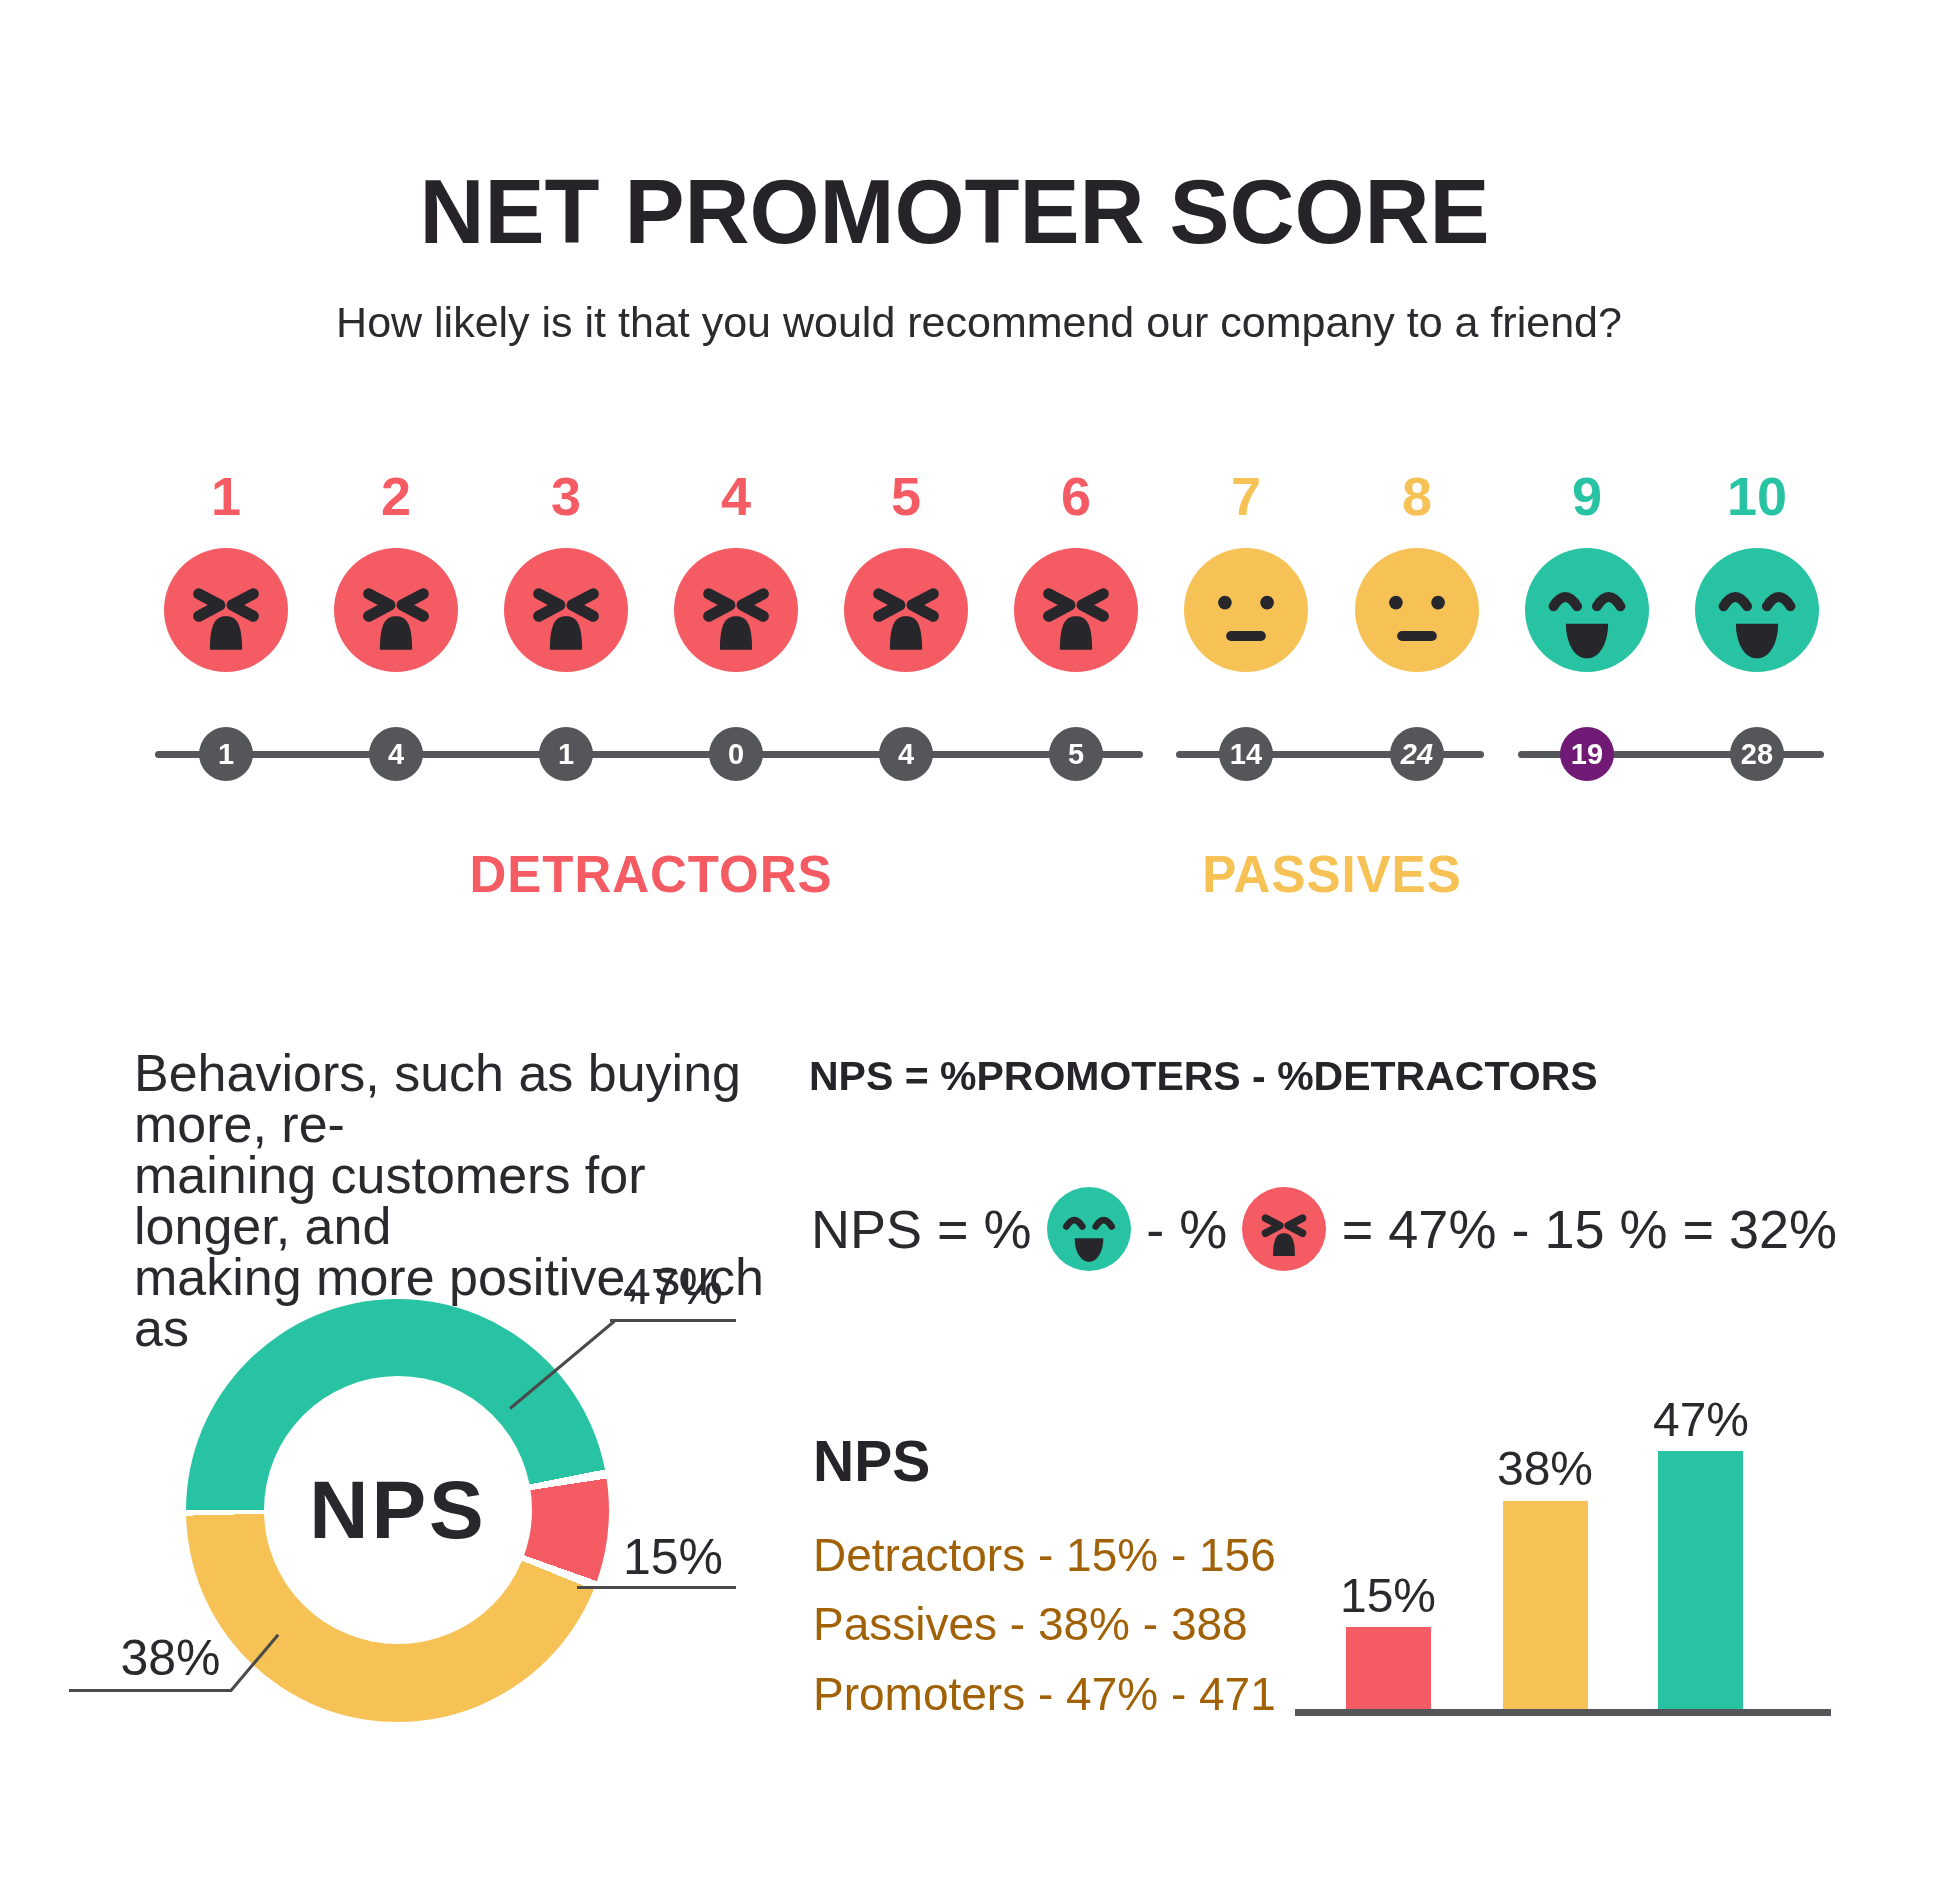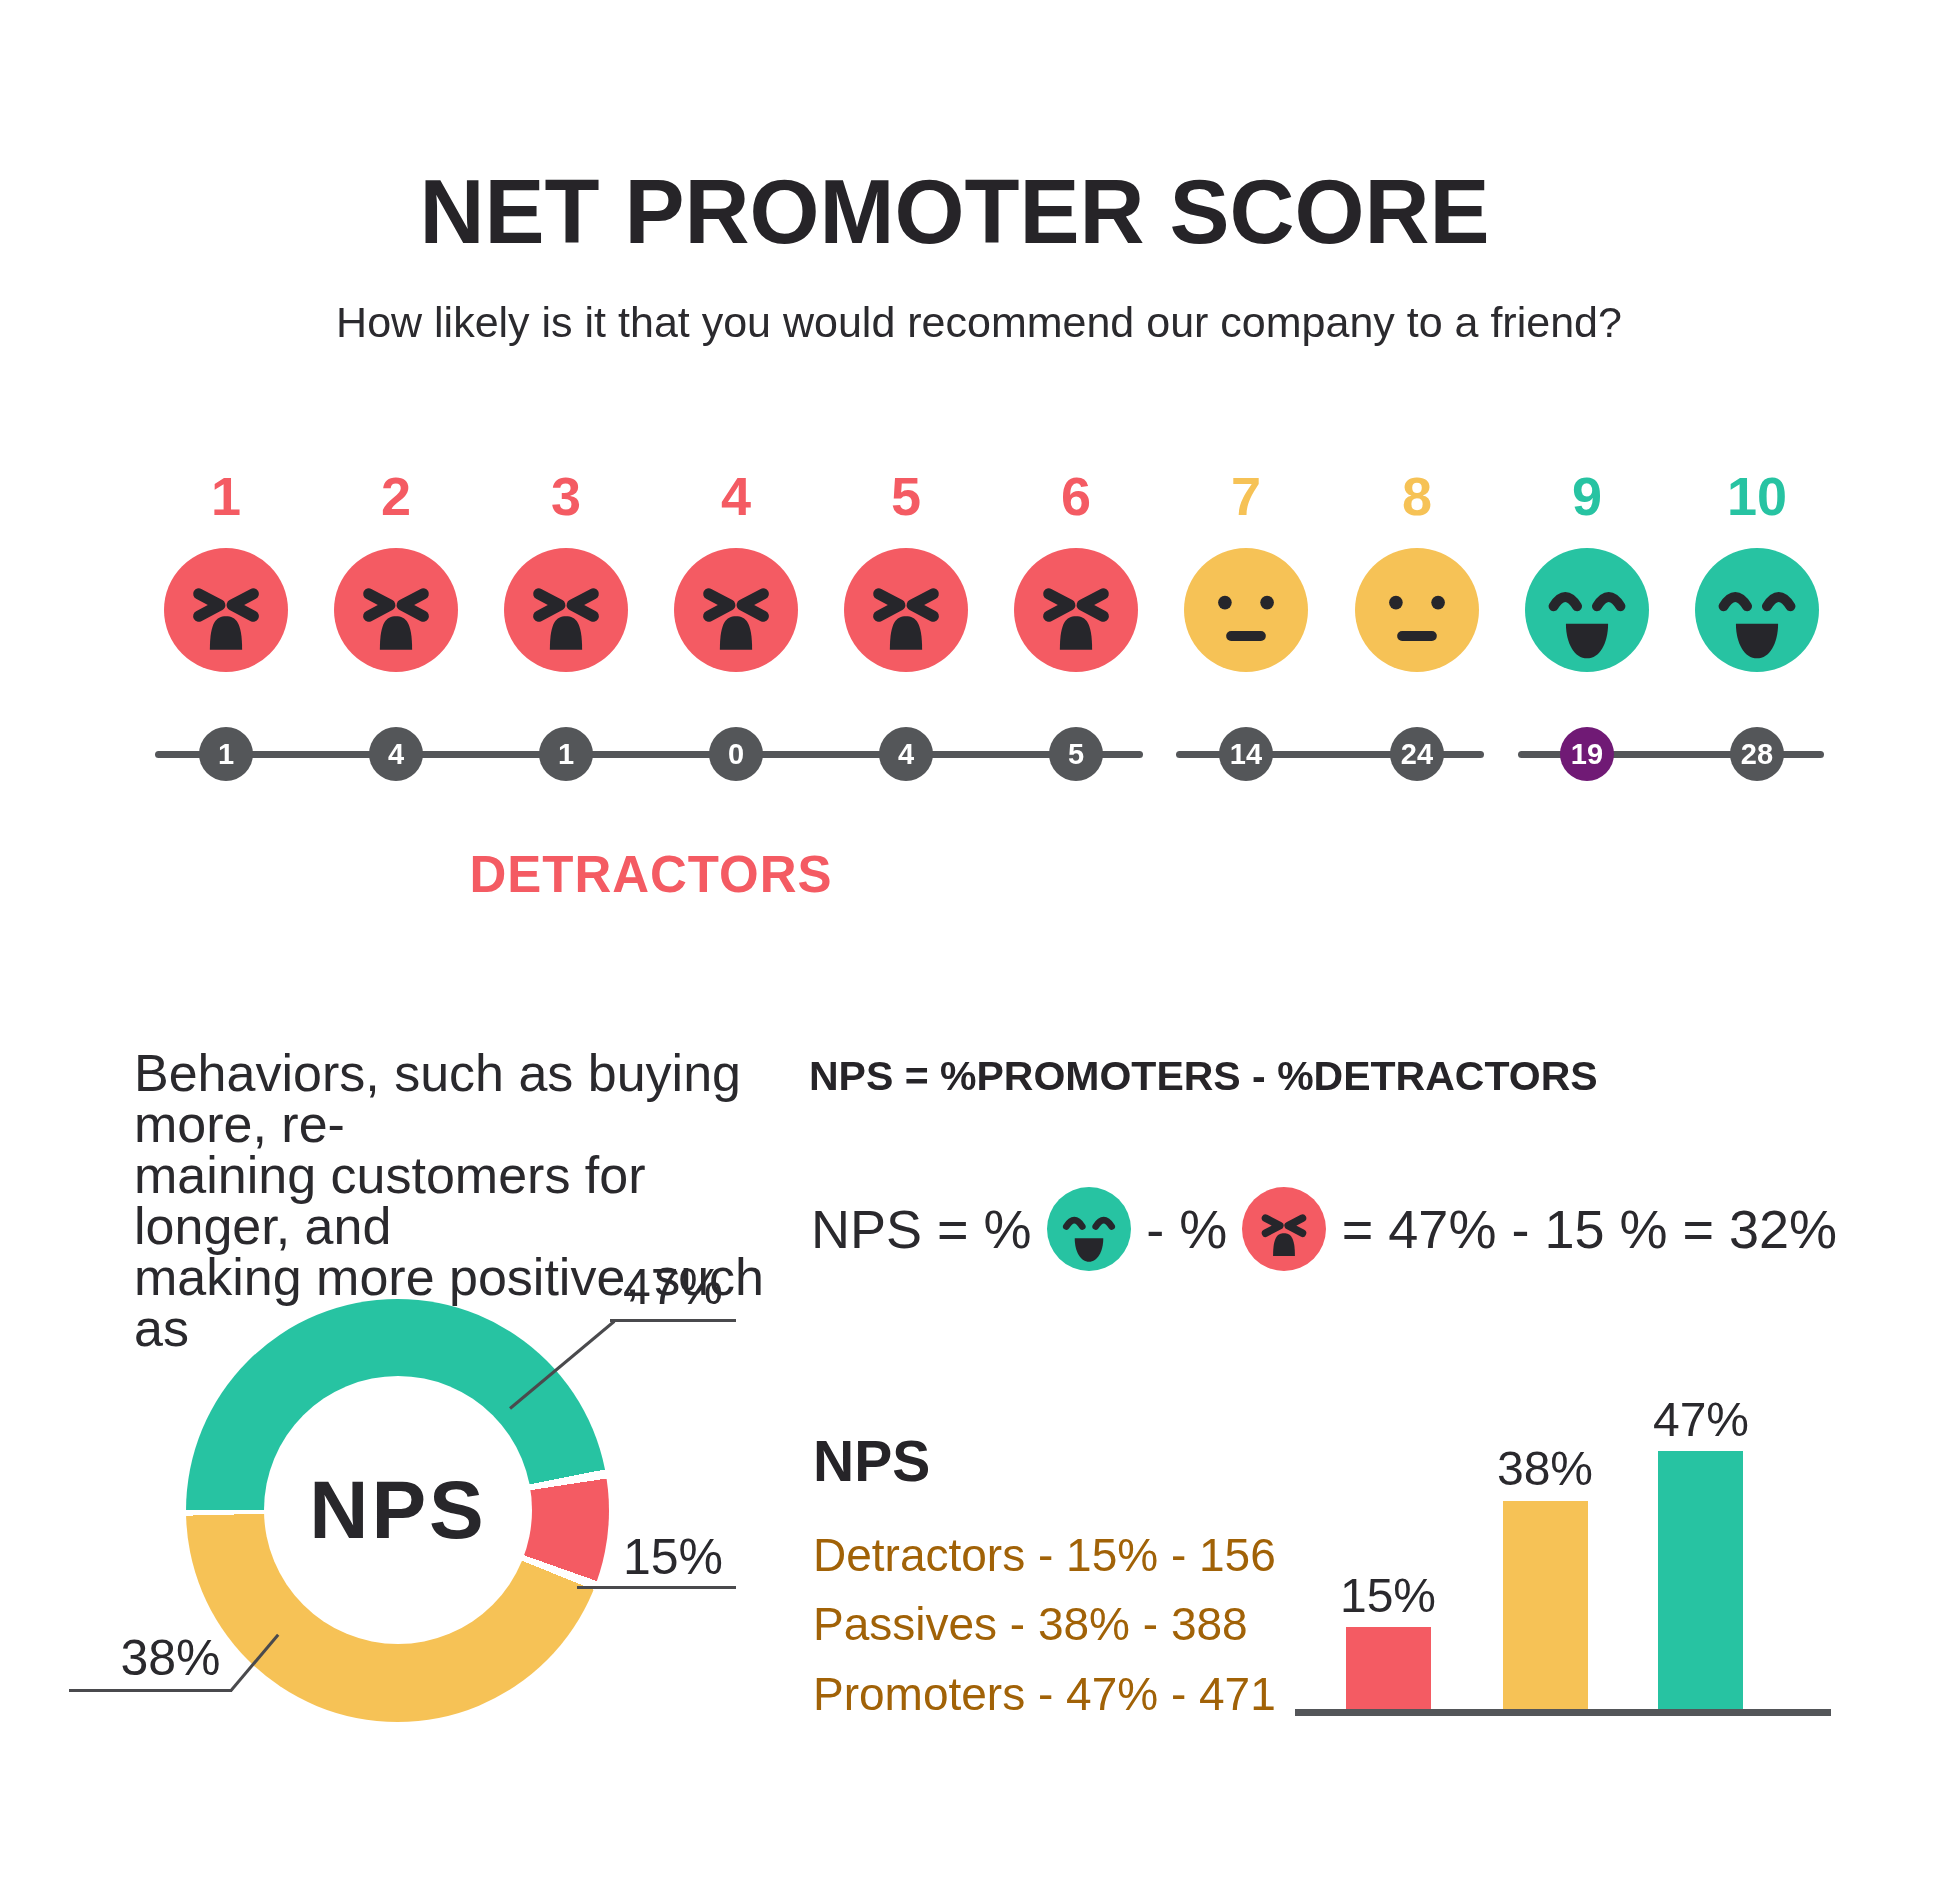--- a/index.html
+++ b/index.html
@@ -117,21 +117,21 @@
       </div>
       <div class="dot" style="left: 1246px; background: rgb(84, 86, 89);">14</div>
       <div class="score-num" style="left: 1417px; color: rgb(246, 194, 86);">8</div>
       <div class="face scale-face" style="left: 1417px; background: rgb(246, 194, 86);">
         <svg viewBox="0 0 100 100">
     <circle cx="33" cy="44" r="5.5" fill="#26262b"></circle>
           <circle cx="67" cy="44" r="5.5" fill="#26262b"></circle>
     <path d="M38 71 L62 71" fill="none" stroke="#26262b" stroke-width="8" stroke-linecap="round"></path>
         </svg>
       </div>
-      <div class="dot" style="left: 1417px; background: rgb(84, 86, 89);">24</div>
+      <div class="dot" style="left: 1417px; background: rgb(84, 86, 89); font-style: italic;">24</div>
       <div class="score-num" style="left: 1587px; color: rgb(39, 195, 162);">9</div>
       <div class="face scale-face" style="left: 1587px; background: rgb(39, 195, 162);">
         <svg viewBox="0 0 100 100">
     <path d="M23 47 Q32.5 32 42 47" fill="none" stroke="#26262b" stroke-width="8" stroke-linecap="round"></path>
     <path d="M58 47 Q67.5 32 77 47" fill="none" stroke="#26262b" stroke-width="8" stroke-linecap="round"></path>
     <path d="M33 61 L67 61 C67 77 60 89 50 89 C40 89 33 77 33 61 Z" fill="#26262b"></path>
         </svg>
       </div>
       <div class="dot" style="left: 1587px; background: #701a75;">19</div>
       <div class="score-num" style="left: 1757px; color: rgb(39, 195, 162);">10</div>
@@ -139,20 +139,21 @@
         <svg viewBox="0 0 100 100">
     <path d="M23 47 Q32.5 32 42 47" fill="none" stroke="#26262b" stroke-width="8" stroke-linecap="round"></path>
     <path d="M58 47 Q67.5 32 77 47" fill="none" stroke="#26262b" stroke-width="8" stroke-linecap="round"></path>
     <path d="M33 61 L67 61 C67 77 60 89 50 89 C40 89 33 77 33 61 Z" fill="#26262b"></path>
         </svg>
       </div>
       <div class="dot" style="left: 1757px; background: rgb(84, 86, 89);">28</div>
     </div>
 
   <div class="abs group-label" style="left: 651px; color: rgb(244, 91, 99);">DETRACTORS</div>
+  <div class="abs group-label" style="left: 1332px; color: rgb(246, 194, 86);">PASSIVES</div>
 
   <div class="abs description">Behaviors, such as buying more, re-
 maining customers for longer, and
 making more positive, such as</div>
 
   <div class="abs formula-heading">NPS = %PROMOTERS - %DETRACTORS</div>
   <div class="abs equation">
     <span>NPS = %</span>
     <span class="eq-face" id="eq-face-promoter" style="background: rgb(39, 195, 162);"><svg viewBox="0 0 100 100">
     <path d="M23 47 Q32.5 32 42 47" fill="none" stroke="#26262b" stroke-width="8" stroke-linecap="round"></path>

